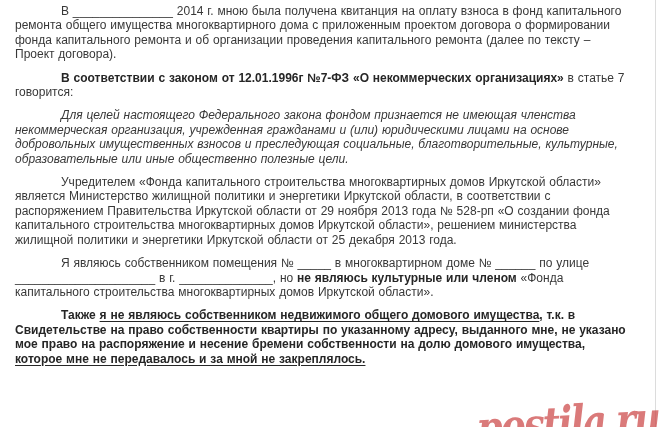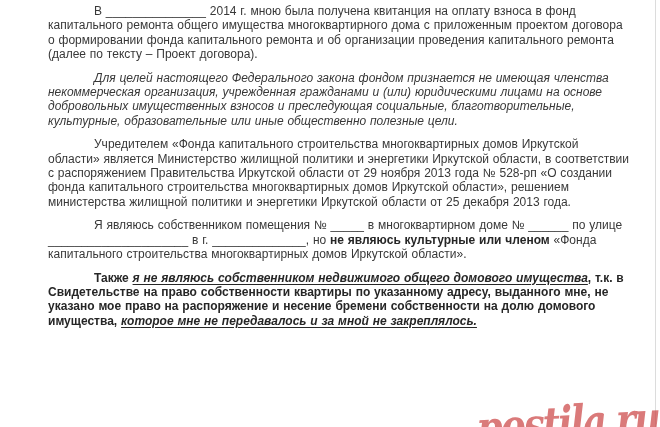--- a/index.html
+++ b/index.html
@@ -10,33 +10,33 @@
     background: #ffffff;
     overflow: hidden;
     font-family: "Liberation Sans", sans-serif;
     font-size: 12px;
     line-height: 14.4px;
     color: #383838;
   }
   .doc {
     position: absolute;
     top: 4px;
-    left: 48px;
+    left: 15px;
     right: 30px;
   }
   .doc p {
     margin: 0 0 9px 0;
     text-indent: 46px;
     text-align: left;
     word-spacing: 0.5px;
   }
   .doc p.last { margin-bottom: 0; }
   .r-b { font-weight: bold; color: #262626; }
   .r-i { font-style: italic; text-align: center; }
-  .r-u { text-decoration: underline; text-underline-offset: 2px; font-style: italic; }
+  .r-u { text-decoration: underline; text-underline-offset: 2px; }
   .watermark {
     position: absolute;
     right: 1px;
     bottom: 2px;
     font-family: "DejaVu Serif", serif;
     font-style: italic;
     font-weight: bold;
     font-size: 48px;
     letter-spacing: -2.5px;
     opacity: 0.72;
@@ -53,20 +53,21 @@
     width: 1px;
     background: #dcdcdc;
   }
 </style>
 </head>
 <body>
 
 <div class="page">
   <div class="doc" id="doc">
       <p><span>В _______________ 2014 г. мною была получена квитанция на оплату взноса в фонд капитального ремонта общего имущества многоквартирного дома с приложенным проектом договора о формировании фонда капитального ремонта и об организации проведения капитального ремонта (далее по тексту – Проект договора).</span></p>
+      <p><span class="r-b">В соответствии с законом от 12.01.1996г №7-ФЗ «О некоммерческих организациях»</span><span> в статье 7 говорится:</span></p>
       <p><span class="r-i">Для целей настоящего Федерального закона фондом признается не имеющая членства некоммерческая организация, учрежденная гражданами и (или) юридическими лицами на основе добровольных имущественных взносов и преследующая социальные, благотворительные, культурные, образовательные или иные общественно полезные цели.</span></p>
       <p><span>Учредителем «Фонда капитального строительства многоквартирных домов Иркутской области» является Министерство жилищной политики и энергетики Иркутской области, в соответствии с распоряжением Правительства Иркутской области от 29 ноября 2013 года № 528-рп «О создании фонда капитального строительства многоквартирных домов Иркутской области», решением министерства жилищной политики и энергетики Иркутской области от 25 декабря 2013 года.</span></p>
       <p><span>Я являюсь собственником помещения № _____ в многоквартирном доме № ______ по улице _____________________ в г. ______________, но </span><span class="r-b">не являюсь культурные или членом</span><span> «Фонда капитального строительства многоквартирных домов Иркутской области».</span></p>
       <p class="last"><span class="r-b">Также </span><span class="r-b r-u">я не являюсь собственником недвижимого общего домового имущества</span><span class="r-b">, т.к. в Свидетельстве на право собственности квартиры по указанному адресу, выданного мне, не указано мое право на распоряжение и несение бремени собственности на долю домового имущества, </span><span class="r-b r-u">которое мне не передавалось и за мной не закреплялось.</span></p>
     </div>
   <div class="edge-line"></div>
   <div class="watermark" style="color: rgb(204, 71, 71);">postila.ru</div>
 </div>
 
 </body></html>

